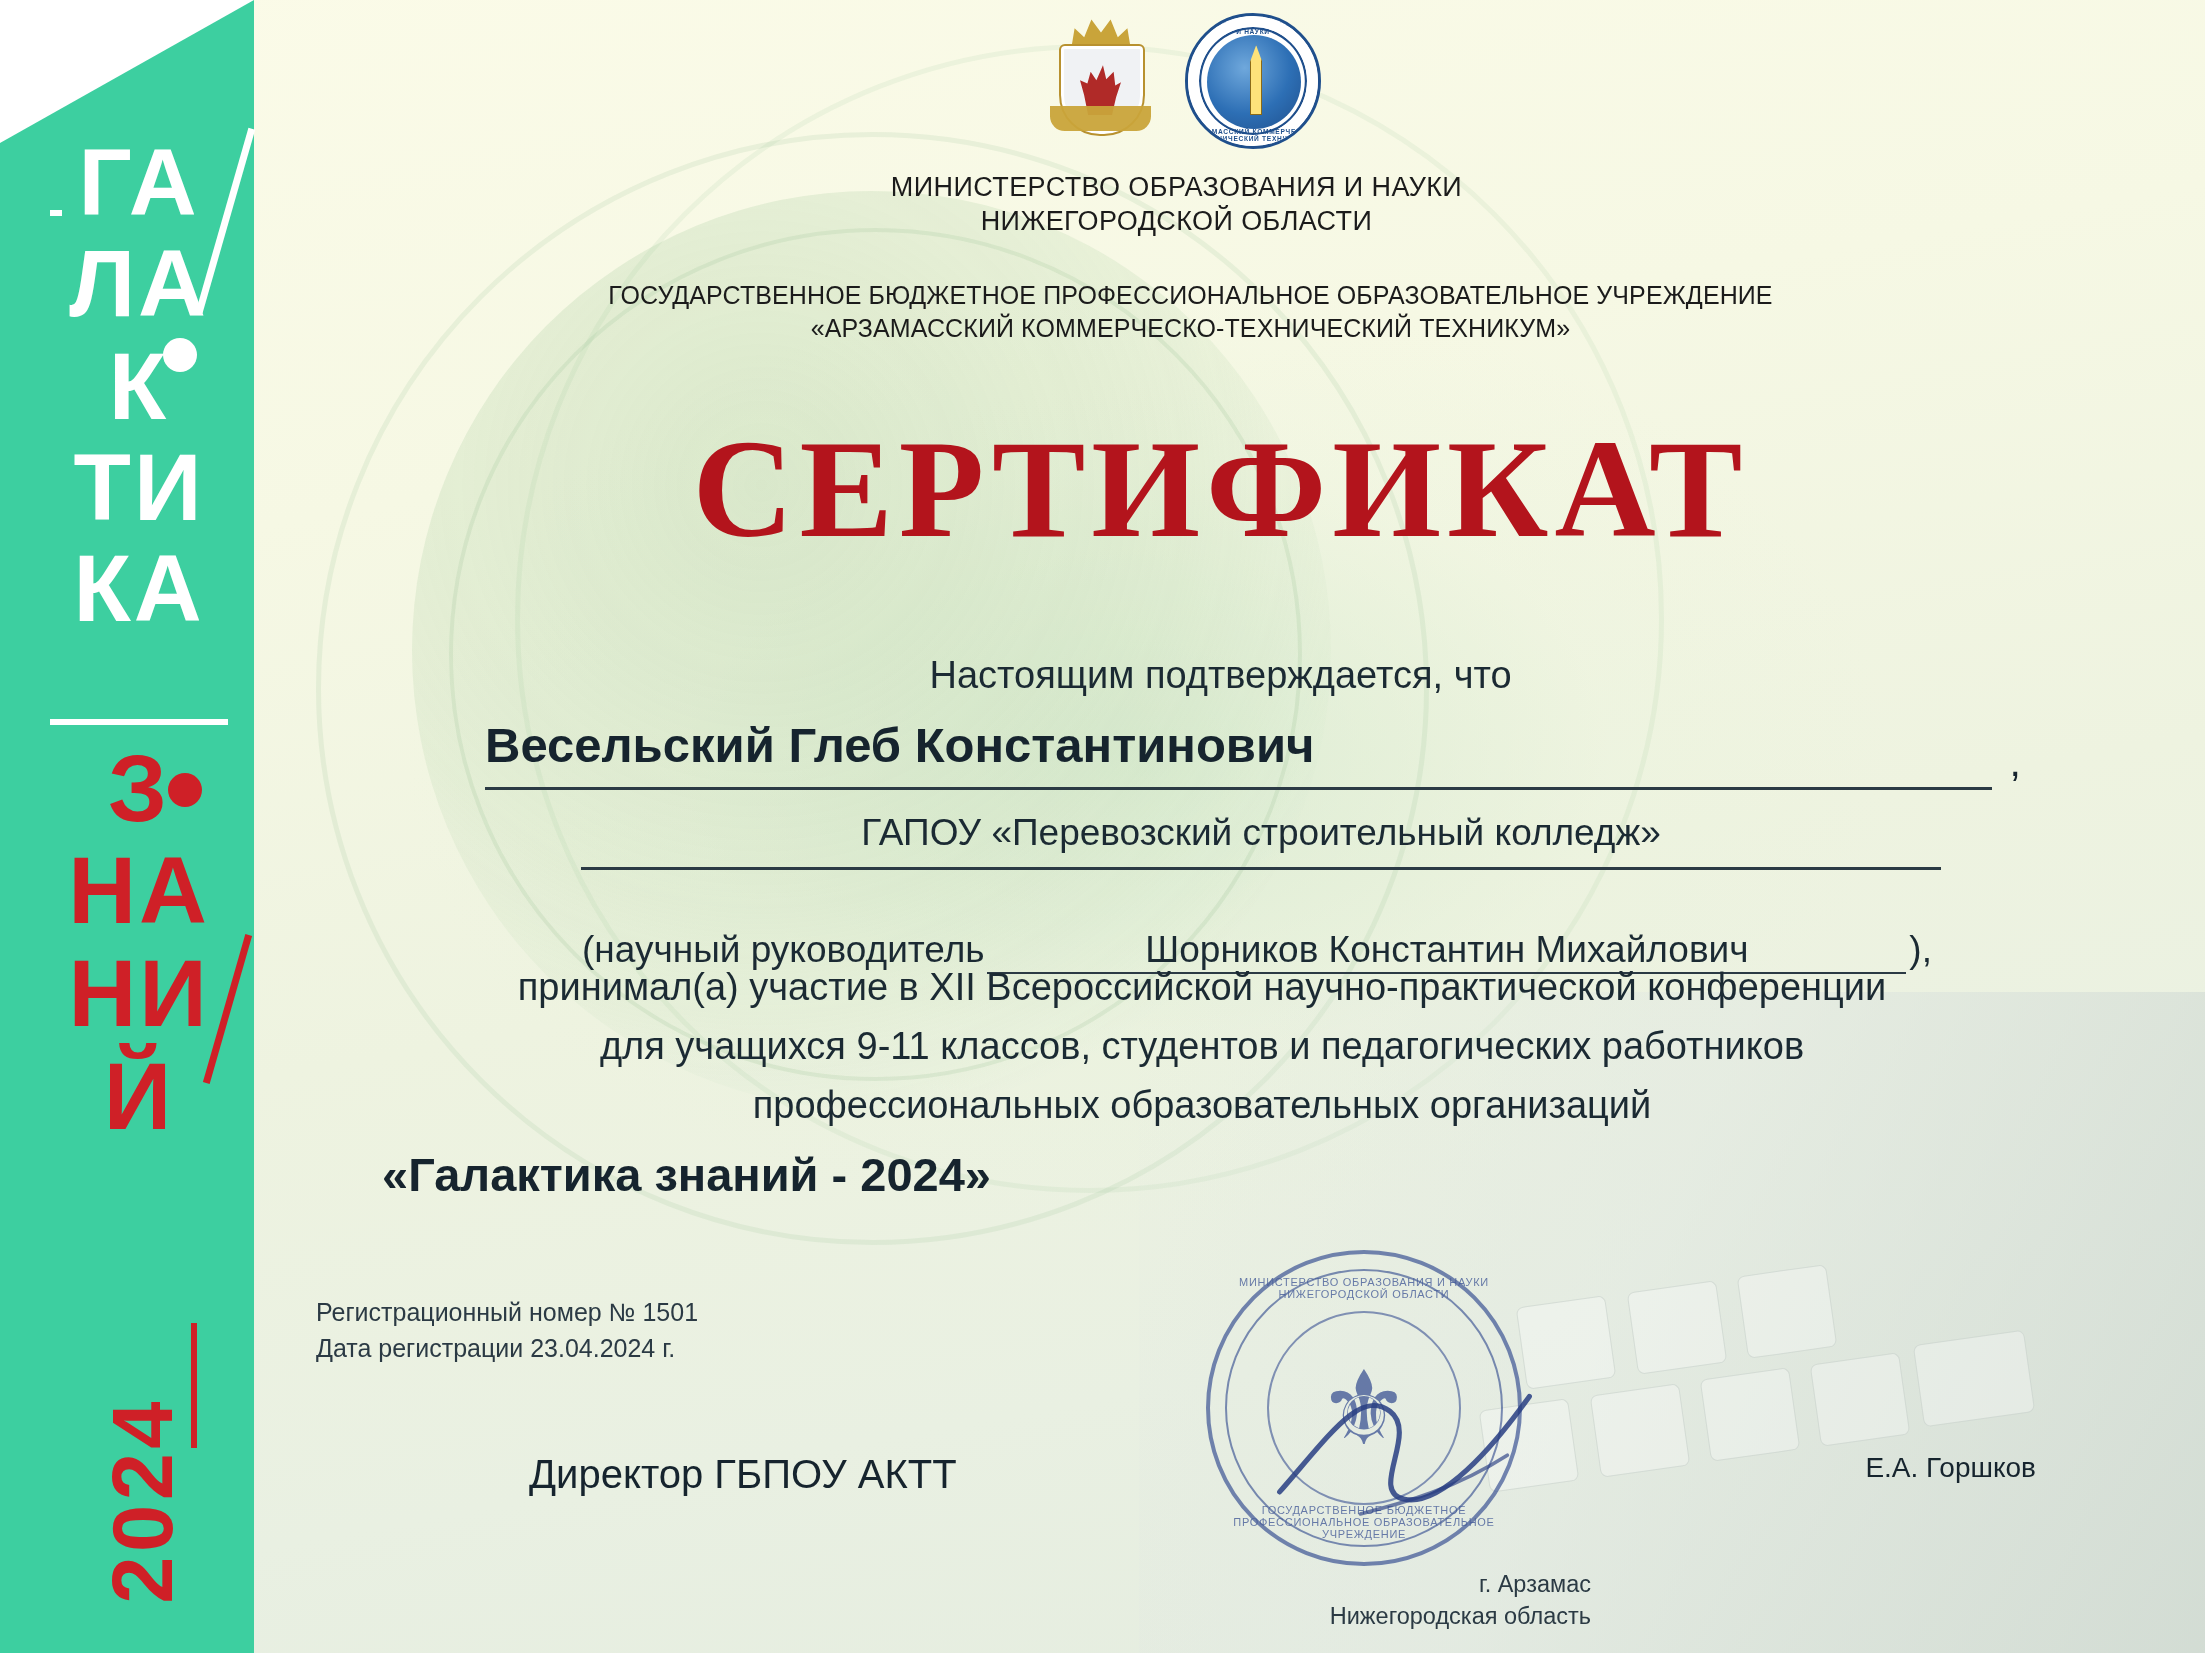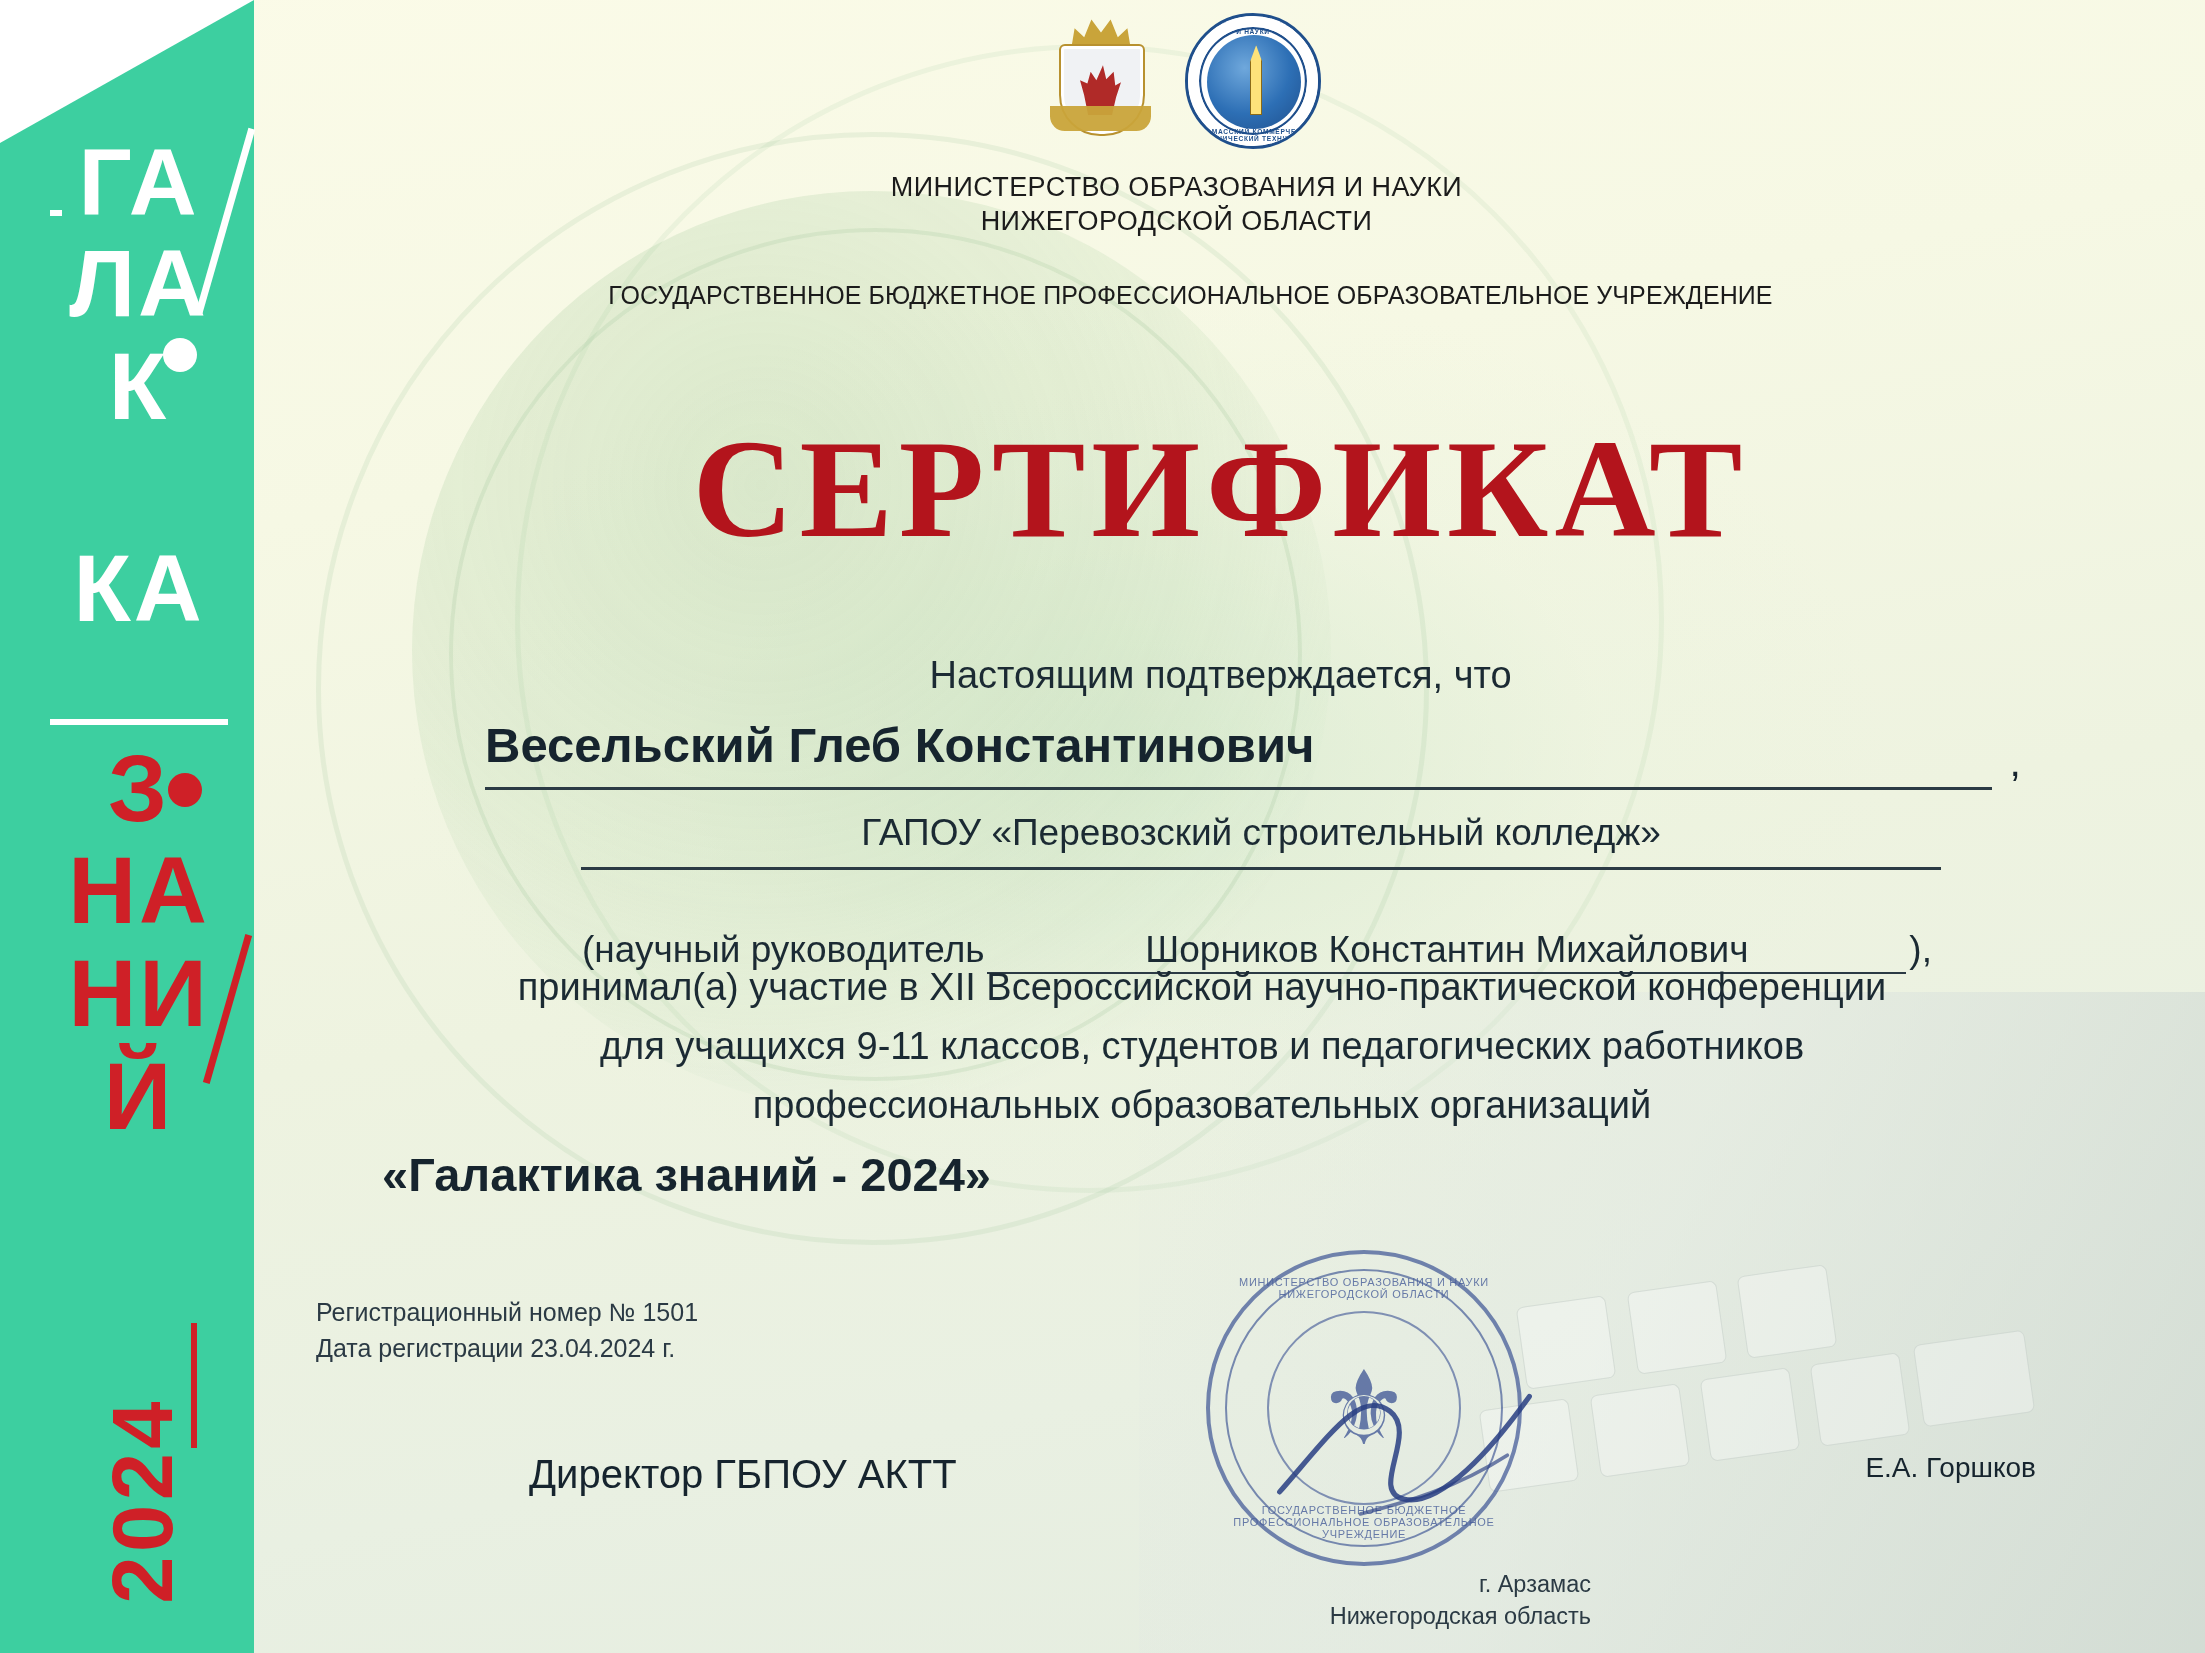--- a/index.html
+++ b/index.html
@@ -565,20 +565,21 @@
     <div class="kb-key" style="left:779px; top:345px; width:110px; height:81px;"></div>
   </div>
 
   <div class="left-band">
     <div class="left-band-corner"></div>
   </div>
   <div class="band-text">
     <div class="band-line bl1">ГА</div>
     <div class="band-line bl2">ЛА</div>
     <div class="band-line bl3">К</div>
+    <div class="band-line bl4">ТИ</div>
     <div class="band-line bl5">КА</div>
 
     <div class="band-line bl6 band-red">З</div>
     <div class="band-line bl7 band-red">НА</div>
     <div class="band-line bl8 band-red">НИ</div>
     <div class="band-line band-red" style="top:1050px; font-size:94px;">Й</div>
 
     <div class="band-slash slash-a"></div>
     <div class="band-bar bar-a"></div>
     <div class="band-bar bar-b"></div>
@@ -605,20 +606,21 @@
     </div>
   </div>
 
   <div class="ministry">
     <div>МИНИСТЕРСТВО ОБРАЗОВАНИЯ И НАУКИ</div>
     <div>НИЖЕГОРОДСКОЙ ОБЛАСТИ</div>
   </div>
 
   <div class="institution">
     <div>ГОСУДАРСТВЕННОЕ БЮДЖЕТНОЕ  ПРОФЕССИОНАЛЬНОЕ ОБРАЗОВАТЕЛЬНОЕ УЧРЕЖДЕНИЕ</div>
+    <div>«АРЗАМАССКИЙ КОММЕРЧЕСКО-ТЕХНИЧЕСКИЙ ТЕХНИКУМ»</div>
   </div>
 
   <div class="title">СЕРТИФИКАТ</div>
 
   <div class="confirm-line">Настоящим подтверждается, что</div>
 
   <div class="name-row">
     <div class="name-text">Весельский Глеб Константинович</div>
     <div class="name-underline"></div>
     <div class="name-comma">,</div>

